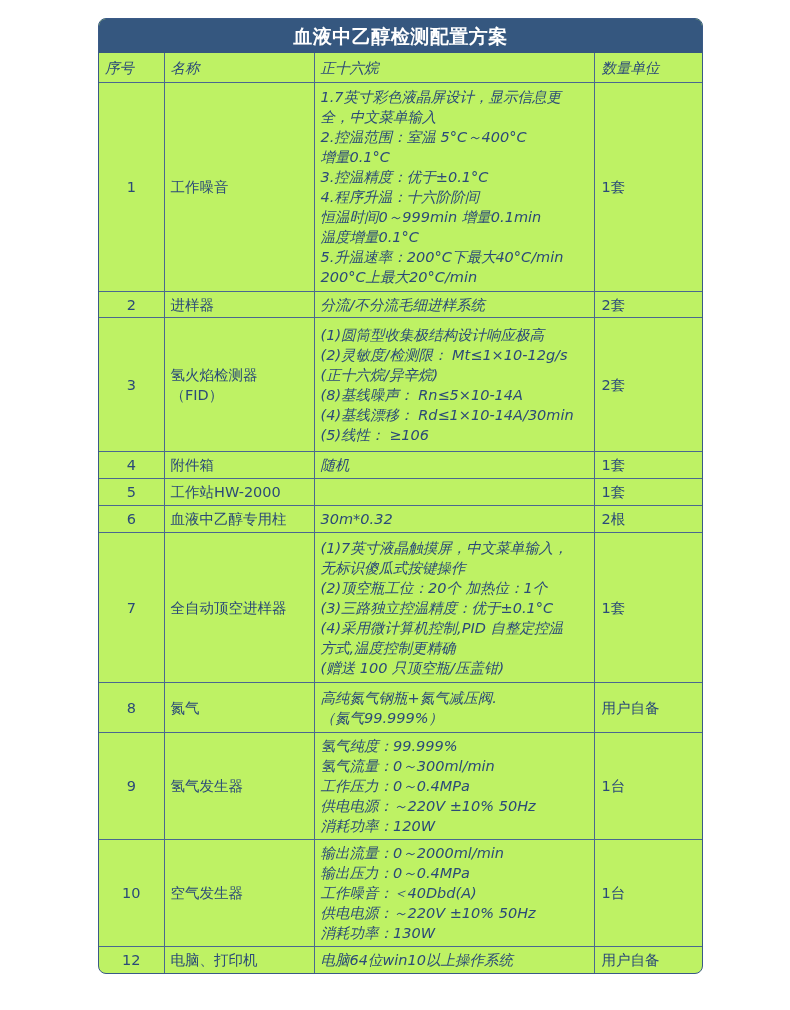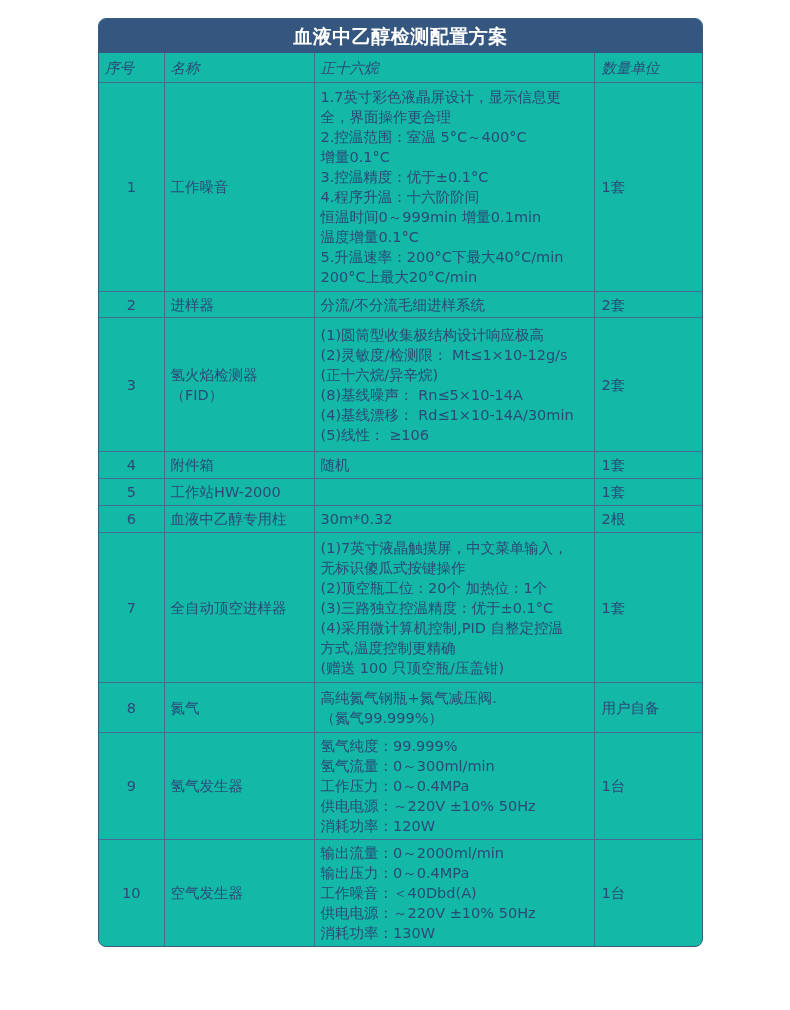--- a/index.html
+++ b/index.html
@@ -1,36 +1,36 @@
 <!DOCTYPE html>
 <html><head>
   <meta charset="utf-8">
   <style>
     html, body { margin: 0; padding: 0; background: #ffffff; }
     body { width: 790px; height: 1010px; position: relative; font-family: "DejaVu Sans", "Liberation Sans", sans-serif; color: #2b4a78; }
     .wrap {
       position: absolute; left: 98px; top: 18px; width: 603px;
-      border: 1px solid #3a5a86; border-radius: 8px; overflow: hidden; background: #14b8a6;
+      border: 1px solid #3a5a86; border-radius: 8px; overflow: hidden; background: #bef264;
     }
     .title-bar {
       height: 34px; background: #35577f; color: #ffffff;
       font-family: "DejaVu Serif", "Liberation Serif", serif; font-weight: bold;
       font-size: 19px; line-height: 34px; text-align: center; letter-spacing: 0.5px;
     }
     table { border-collapse: collapse; width: 603px; table-layout: fixed; }
     td, th {
       border: 1px solid #4a6890; font-size: 14.5px; line-height: 20px;
       padding: 0 6px; vertical-align: middle; text-align: left; font-weight: normal; color: #2b4a78;
     }
     tr td:first-child, tr th:first-child { border-left: none; }
     tr td:last-child, tr th:last-child { border-right: none; padding-left: 7px; }
     thead th { height: 29px; border-top: none; font-style: italic; }
     tbody tr:last-child td { border-bottom: none; }
     .c-idx { text-align: center; }
-    .spec-line { display: block; white-space: nowrap; }
+    .spec-line { display: block; white-space: nowrap; font-style: italic; }
     .spec { padding: 3px 6px; }
   </style>
 </head>
 <body>
 
 <div class="wrap">
   <div class="title-bar">血液中乙醇检测配置方案</div>
   <table>
     <colgroup>
       <col style="width:65px">
@@ -45,21 +45,21 @@
         <th>正十六烷</th>
         <th>数量单位</th>
       </tr>
     </thead>
     <tbody id="tbody">
         <tr style="height: 209px;">
           <td class="c-idx">1</td>
           <td>工作噪音</td>
           <td class="spec">
             <span class="spec-line">1.7英寸彩色液晶屏设计，显示信息更</span>
-            <span class="spec-line">全，界面操作更合理</span>
+            <span class="spec-line">全，中文菜单输入</span>
             <span class="spec-line">2.控温范围：室温 5°C～400°C</span>
             <span class="spec-line">增量0.1°C</span>
             <span class="spec-line">3.控温精度：优于±0.1°C</span>
             <span class="spec-line">4.程序升温：十六阶阶间</span>
             <span class="spec-line">恒温时间0～999min 增量0.1min</span>
             <span class="spec-line">温度增量0.1°C</span>
             <span class="spec-line">5.升温速率：200°C下最大40°C/min</span>
             <span class="spec-line">200°C上最大20°C/min</span>
           </td>
           <td>1套</td>
@@ -149,15 +149,23 @@
           <td>空气发生器</td>
           <td class="spec">
             <span class="spec-line">输出流量：0～2000ml/min</span>
             <span class="spec-line">输出压力：0～0.4MPa</span>
             <span class="spec-line">工作噪音：＜40Dbd(A)</span>
             <span class="spec-line">供电电源：～220V ±10% 50Hz</span>
             <span class="spec-line">消耗功率：130W</span>
           </td>
           <td>1台</td>
         </tr>
+        <tr style="height: 26px;">
+          <td class="c-idx">12</td>
+          <td>电脑、打印机</td>
+          <td>
+            <span class="spec-line">电脑64位win10以上操作系统</span>
+          </td>
+          <td>用户自备</td>
+        </tr>
       </tbody>
   </table>
 </div>
 
 </body></html>

